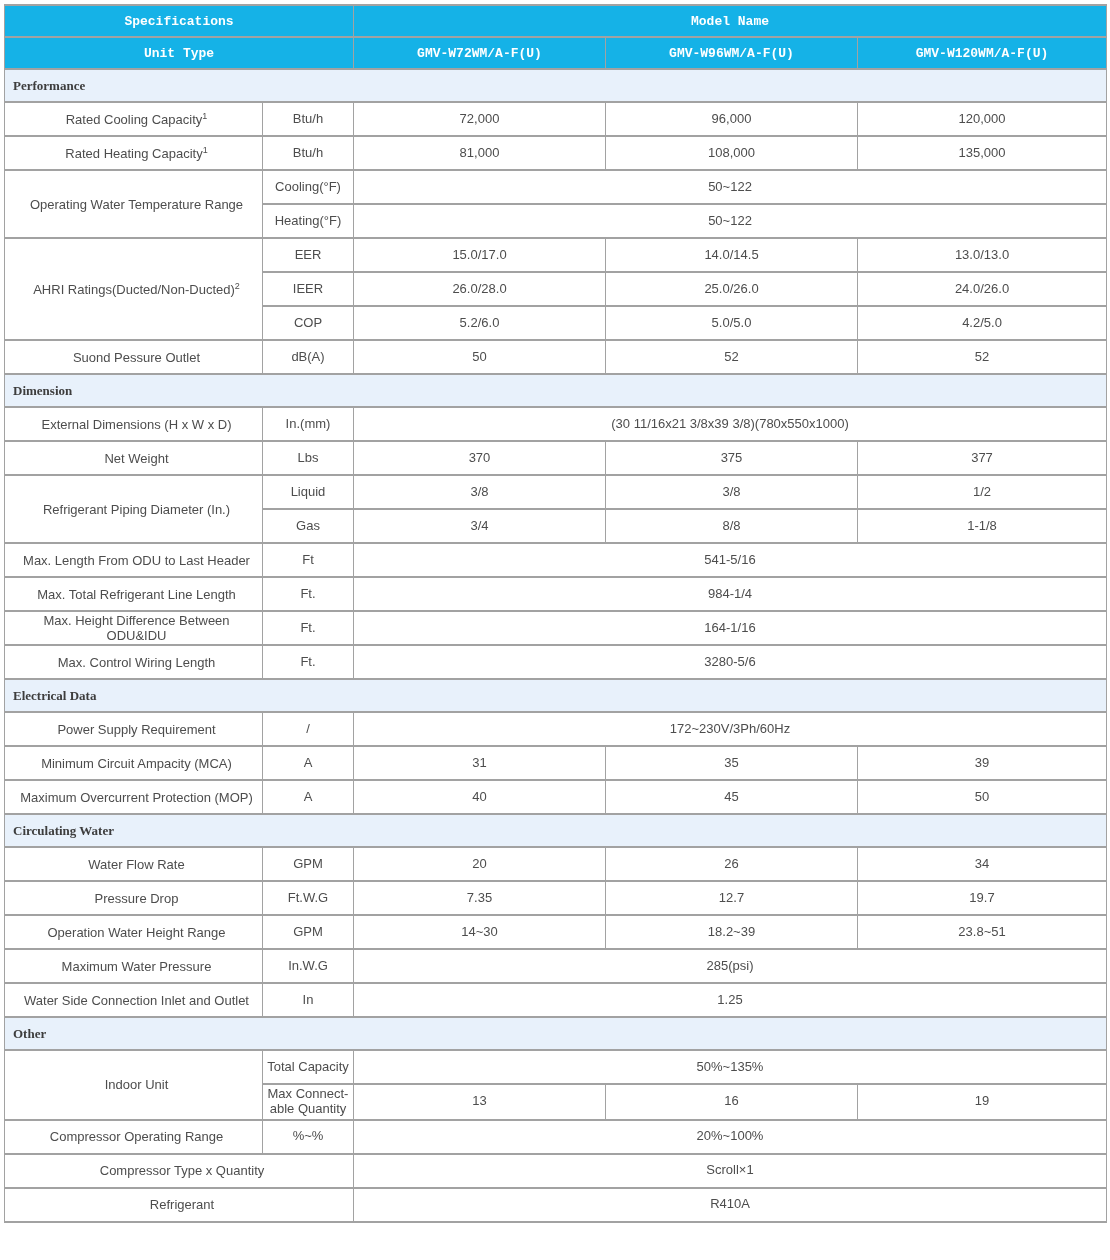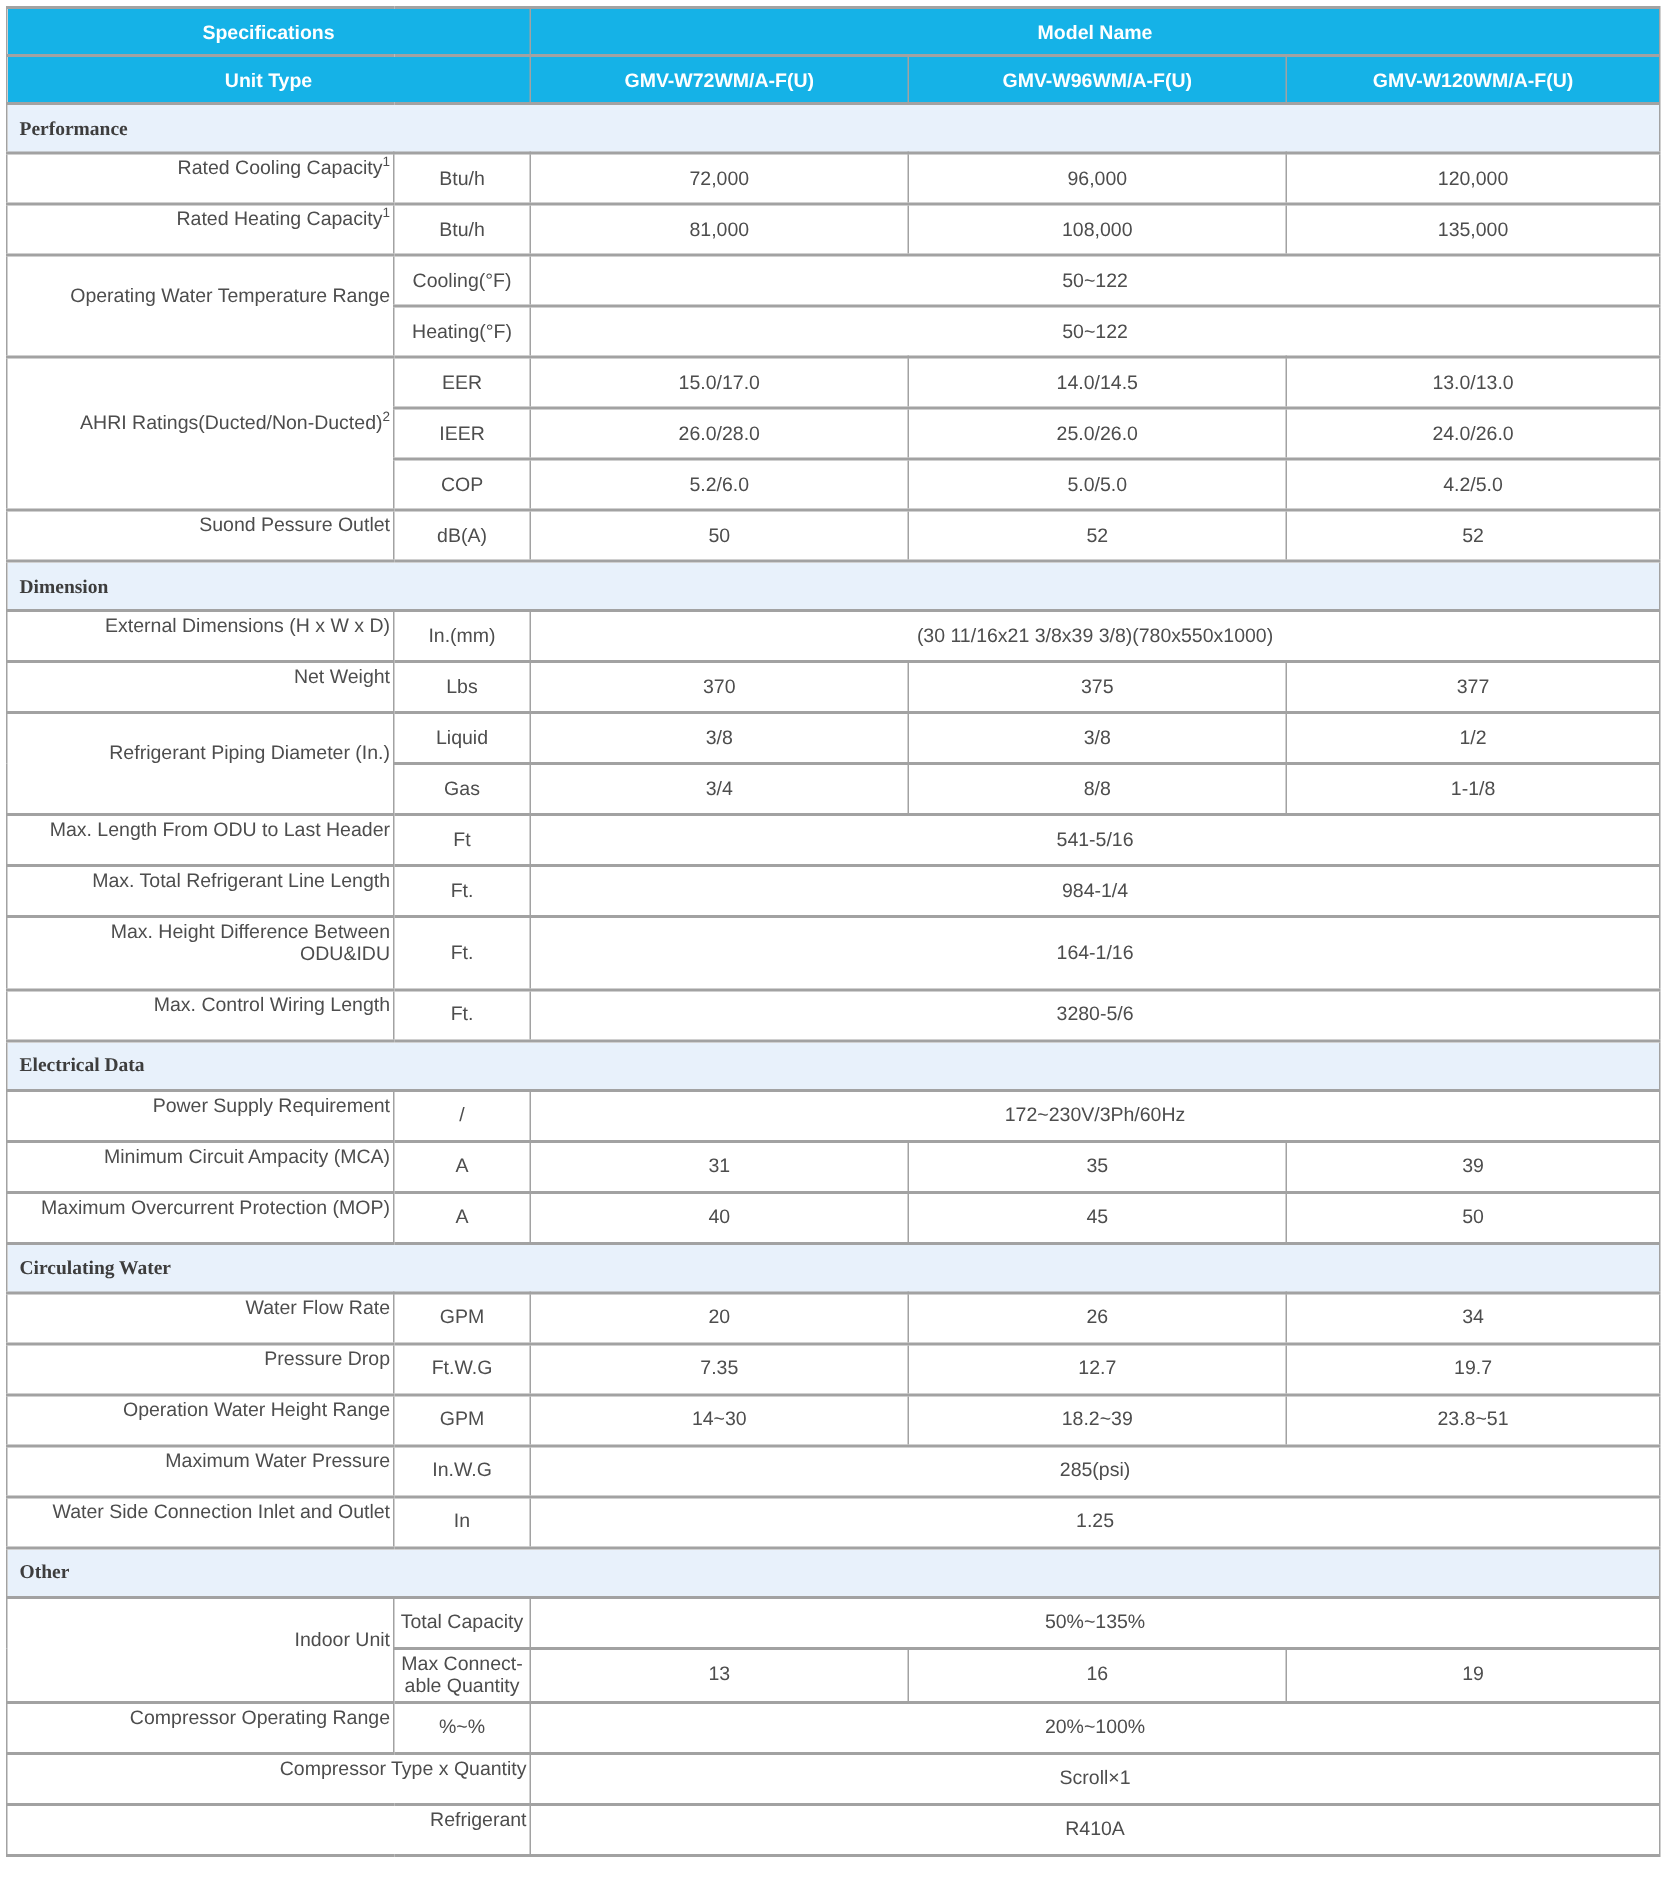--- a/index.html
+++ b/index.html
@@ -29,33 +29,34 @@
     font-size: 13px;
     overflow: hidden;
   }
   thead th {
     background: var(--header-bg);
     color: var(--header-text);
     font-weight: bold;
     height: 32px;
     text-align: center;
     padding: 2px 4px;
+    font-family: Liberation Mono, monospace;
   }
   td.section-cell {
     background: var(--section-bg);
     color: var(--section-text);
     font-weight: bold;
     text-align: left;
     padding: 2px 8px;
     height: 33px;
     font-family: Liberation Serif, serif;
   }
   td.label-cell {
-    text-align: right;
-    padding: 2px 2px 15px 8px;
+    text-align: center;
+    padding: 2px 2px 0 8px;
     color: var(--body-text);
     height: 34px;
     line-height: 1.15;
   }
   td.unit-cell, td.value-cell {
     text-align: center;
     color: var(--body-text);
     padding: 2px 3px;
     height: 34px;
     line-height: 1.15;

